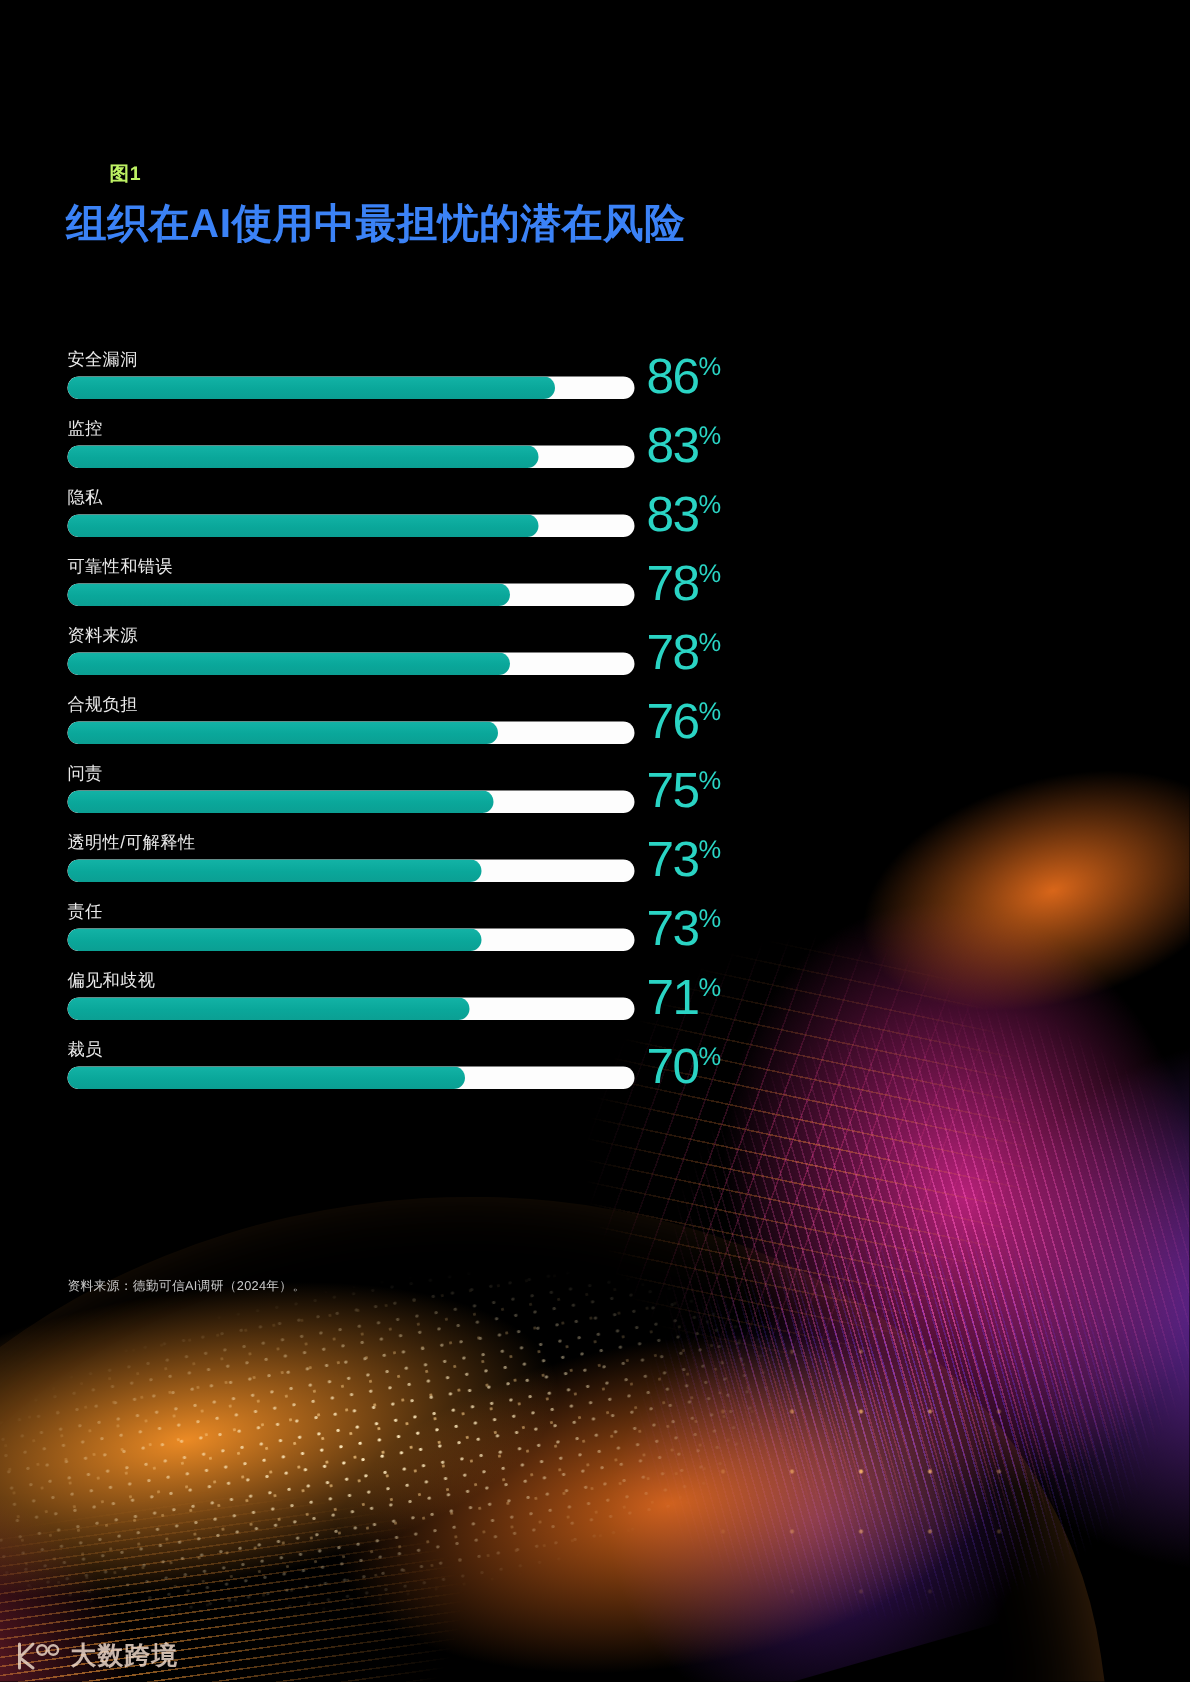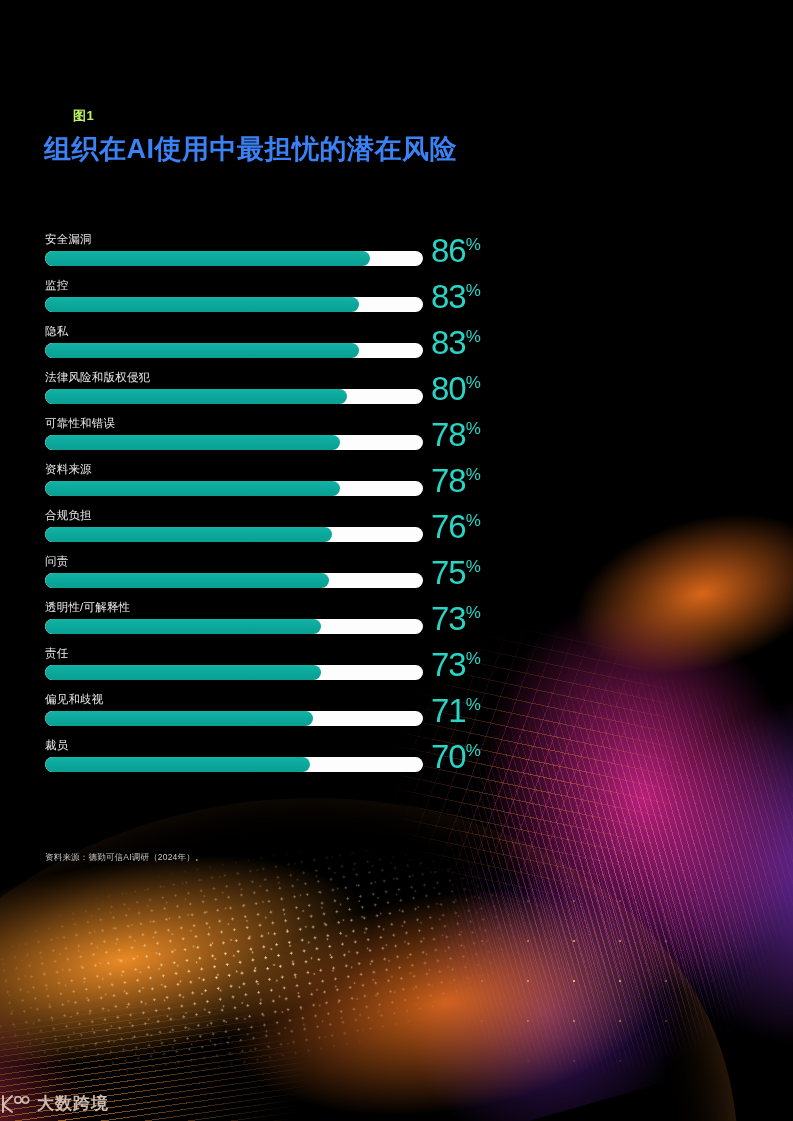--- a/index.html
+++ b/index.html
@@ -133,21 +133,21 @@
   }
   .value .pct{ font-size:17px; vertical-align:super; letter-spacing:0; }
 
   .source{
     position:absolute; left:45px; top:852px;
     font-size:8.5px; color:#c9c9c9; letter-spacing:.2px;
   }
 
   
   .watermark{
-    position:absolute; left:0; bottom:6px; z-index:3;
+    position:absolute; left:10px; bottom:6px; z-index:3;
     display:flex; align-items:center; gap:7px; opacity:.82;
   }
   .wm-mark{ width:30px; height:22px; }
   .wm-text{
     font-size:17px; font-weight:bold; color:#f3ded0;
     letter-spacing:1px; text-shadow:0 1px 2px rgba(0,0,0,.55);
   }
 </style>
 </head>
 <body>
@@ -186,27 +186,20 @@
         <div class="value"><span>83</span><span class="pct">%</span></div>
       </div>
       <div class="row">
         <div class="row-label">隐私</div>
         <div class="track">
           <div class="fill" style="width: 83%;"></div>
         </div>
         <div class="value"><span>83</span><span class="pct">%</span></div>
       </div>
       <div class="row">
-        <div class="row-label">法律风险和版权侵犯</div>
-        <div class="track">
-          <div class="fill" style="width: 80%;"></div>
-        </div>
-        <div class="value"><span>80</span><span class="pct">%</span></div>
-      </div>
-      <div class="row">
         <div class="row-label">可靠性和错误</div>
         <div class="track">
           <div class="fill" style="width: 78%;"></div>
         </div>
         <div class="value"><span>78</span><span class="pct">%</span></div>
       </div>
       <div class="row">
         <div class="row-label">资料来源</div>
         <div class="track">
           <div class="fill" style="width: 78%;"></div>

